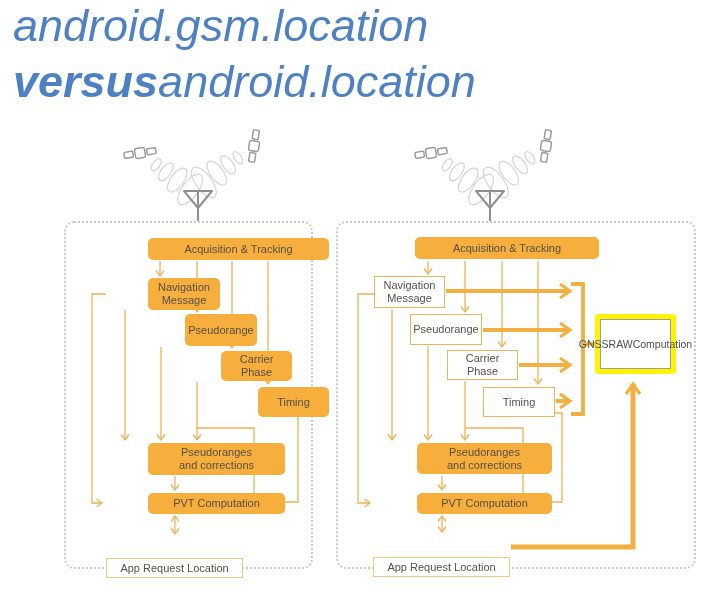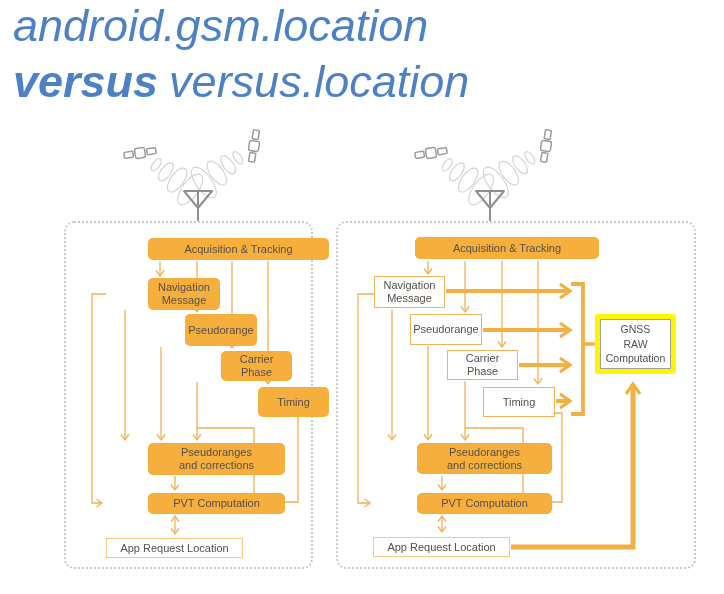--- a/index.html
+++ b/index.html
@@ -2,54 +2,54 @@
 <html><head>
 <meta charset="utf-8">
 <style>
   html,body { margin:0; padding:0; background:#ffffff; }
   .stage { position:relative; width:700px; height:594px; overflow:hidden;
            font-family:"Liberation Sans", sans-serif; }
 
   
   .title { position:absolute; left:13px; top:-2px; font-style:italic;
            color:#4E81C4; font-size:45px; line-height:56px; white-space:nowrap; }
-  .title .bold { font-weight:bold; margin-right:11px; }
+  .title .bold { font-weight:bold; margin-right:0; }
 
   
   .panel { position:absolute; border:2px dotted #c9c9c9; border-radius:10px;
            box-sizing:border-box; background:transparent; }
   #panel-left  { left:64px;  top:221px; width:249px; height:348px; }
   #panel-right { left:336px; top:221px; width:360px; height:348px; }
 
   
   .box { position:absolute; display:flex; flex-direction:column; align-items:center;
          justify-content:center; text-align:center; color:#56504a; font-size:11px;
          line-height:13px; box-sizing:border-box; }
   .obox { background:#F6AE3D; border-radius:5px;margin-left:42px; }
   .wbox { background:#ffffff; border:1px solid #EFB35C; }
-  .abox { background:#ffffff; border:1px solid #F2C882; }
+  .abox { background:#ffffff; border:1px solid #F2C882;margin-top:20px; }
 
   .gnss-outer { position:absolute; left:595px; top:314px; width:81px; height:60px;
                 background:#FFF500; border-radius:3px; display:flex;
                 align-items:center; justify-content:center; }
   .gnss-inner { background:#ffffff; border:1px solid #9e9e9e; width:69px; height:48px;
-                display:flex; flex-direction:column; align-items:center;
+                display:flex; flex-direction:row; align-items:center;
                 justify-content:center; font-size:10.5px; line-height:14.5px;
                 color:#4f4f4f; text-align:center; }
 
   svg.overlay { position:absolute; left:0; top:0; }
 </style>
 </head>
 <body>
 
 <div class="stage">
 
   <div class="title">
     <div><span>android.gsm.location</span></div>
-    <div><span class="bold">versus</span><span>versus.location</span></div>
+    <div><span class="bold">versus</span><span>android.location</span></div>
   </div>
 
   <div class="panel" id="panel-left"></div>
   <div class="panel" id="panel-right"></div>
 
   <svg class="overlay" width="724" height="594" viewBox="0 0 724 594">
     <defs>
       <marker id="arrThin" markerUnits="userSpaceOnUse" markerWidth="9" markerHeight="10" viewBox="0 0 9 10" refX="7" refY="5" orient="auto">
         <path d="M1.5,1 L7,5 L1.5,9" fill="none" stroke="#F0B156" stroke-width="1.3"></path>
       </marker>

